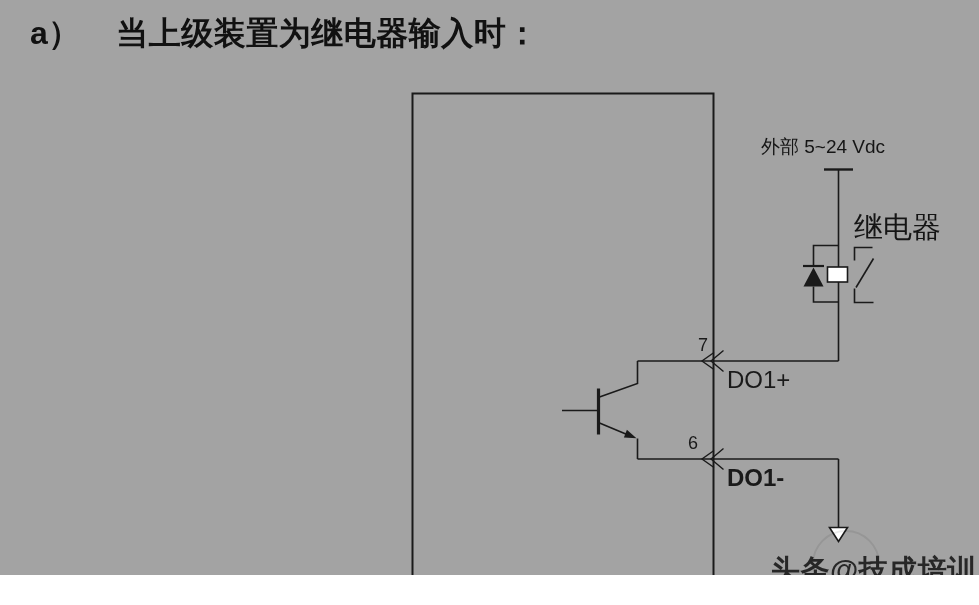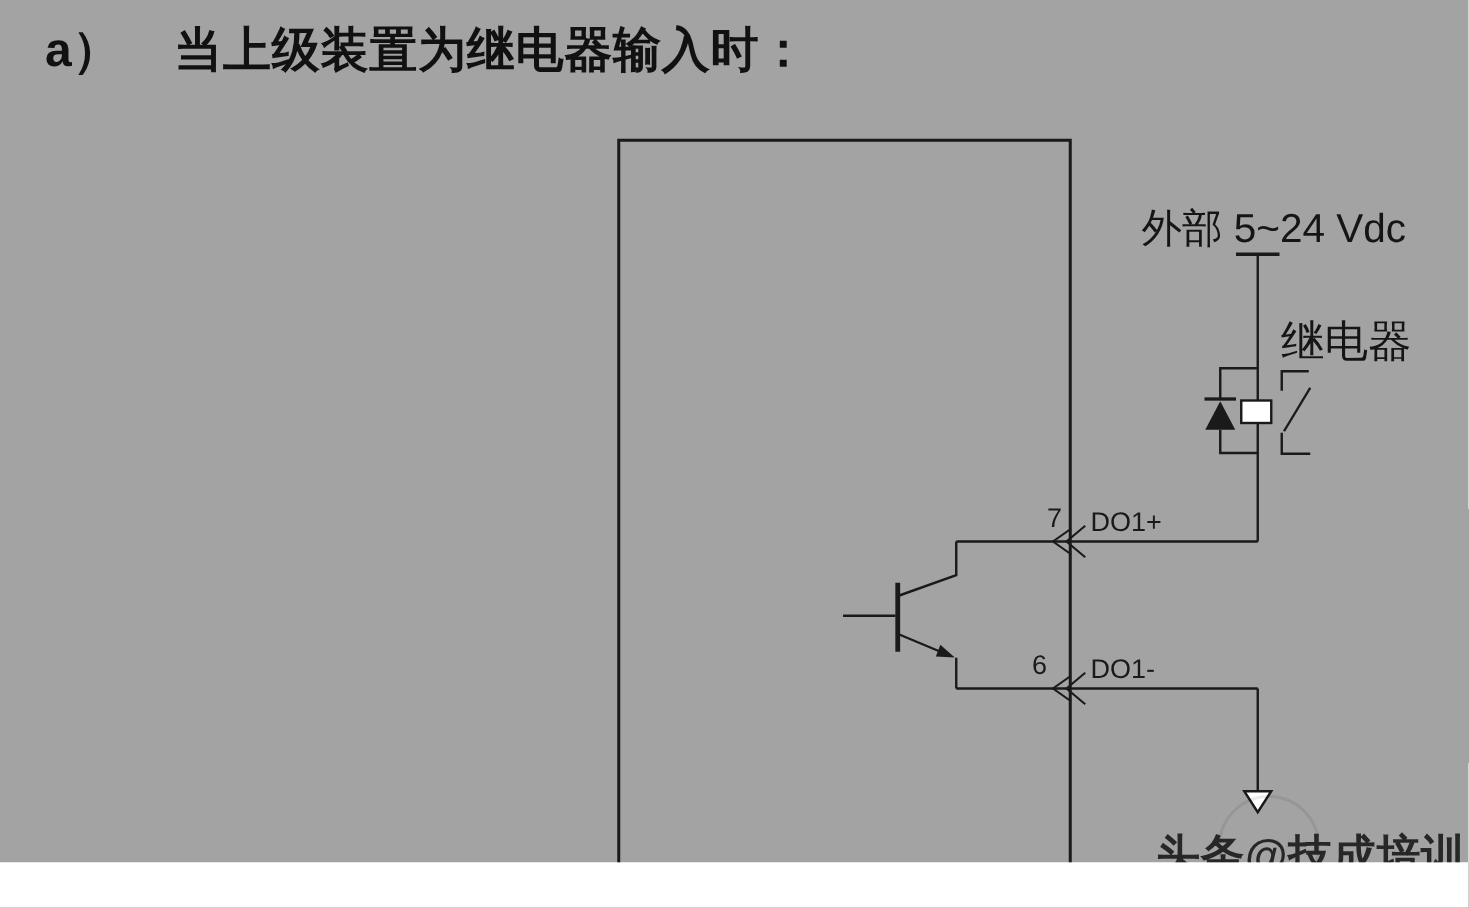--- a/index.html
+++ b/index.html
@@ -25,42 +25,43 @@
   .title .text { display: inline-block; margin-left: 26px; }
 
   .driver-label {
     left: 412px; top: 58px; width: 302px;
     text-align: center;
     font-size: 21px;
     color: #151515;
   }
   .supply-label {
     left: 761px; top: 134px;
-    font-size: 27px;
+    font-size: 19px;
     color: #151515;
   }
   .relay-label {
     left: 854px; top: 208px;
     font-size: 29px;
     color: #151515;
   }
   .pin-label {
     width: 30px;
     text-align: right;
     font-size: 18px;
     color: #1a1a1a;
   }
   .pin-7 { left: 678px; top: 335px; }
   .pin-6 { left: 668px; top: 433px; }
   .signal-label {
-    font-size: 18px;
+    font-size: 24px;
     color: #1a1a1a;
+    margin-top: 28px;
   }
   .sig-do1p { left: 727px; top: 338px; }
-  .sig-do1m { left: 727px; top: 436px; }
+  .sig-do1m { left: 727px; top: 436px; font-weight: bold; }
 
   .watermark {
     left: 771px; top: 551px;
     font-size: 29px;
     font-weight: 700;
     color: #1e1e1e;
     opacity: 0.93;
     letter-spacing: 0.5px;
   }
   .stamp-circle {

